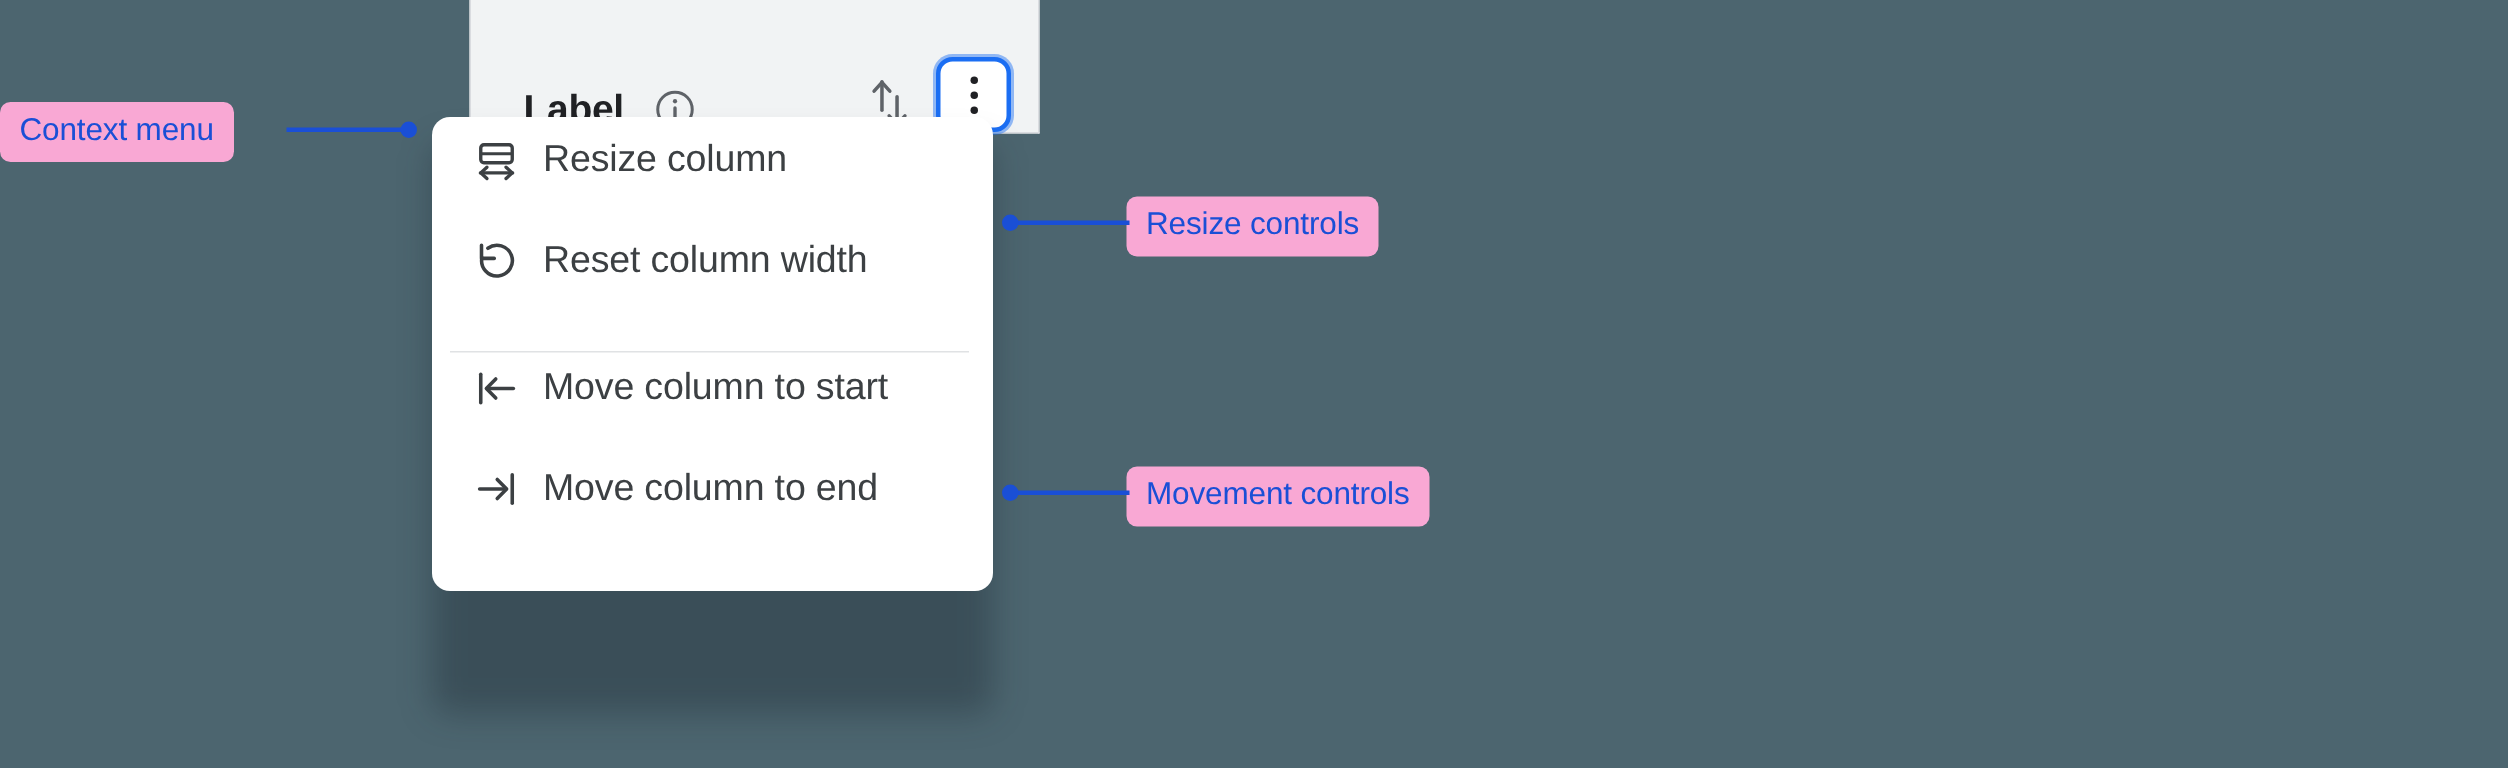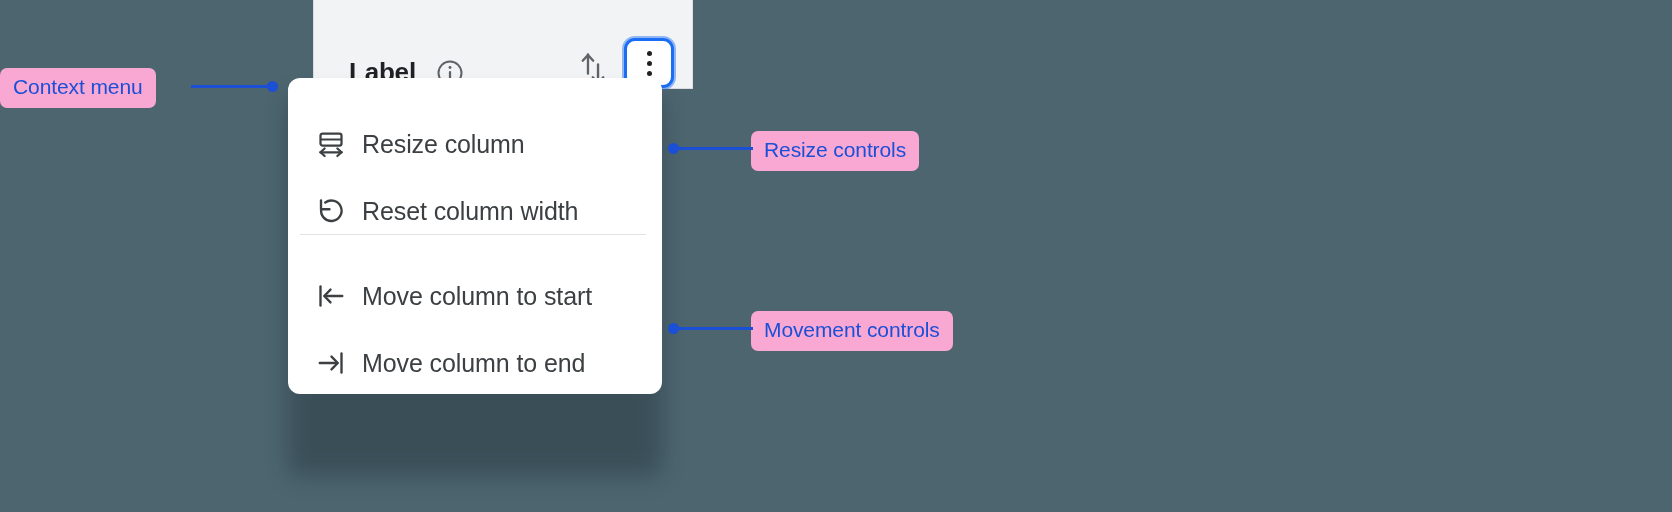--- a/index.html
+++ b/index.html
@@ -100,21 +100,21 @@
     left: 288px;
     top: 78px;
     width: 374px;
     background: #ffffff;
     border-radius: 12px;
     padding: 14px 0 16px 0;
     box-sizing: border-box;
   }
   .menu-item {
     display: flex;
-    align-items: flex-end;
+    align-items: flex-start;
     height: 67px;
     padding: 0 30px 0 28px;
     box-sizing: border-box;
     cursor: default;
   }
   .menu-item .mi-icon {
     width: 30px;
     height: 30px;
     flex: 0 0 auto;
     display: block;

